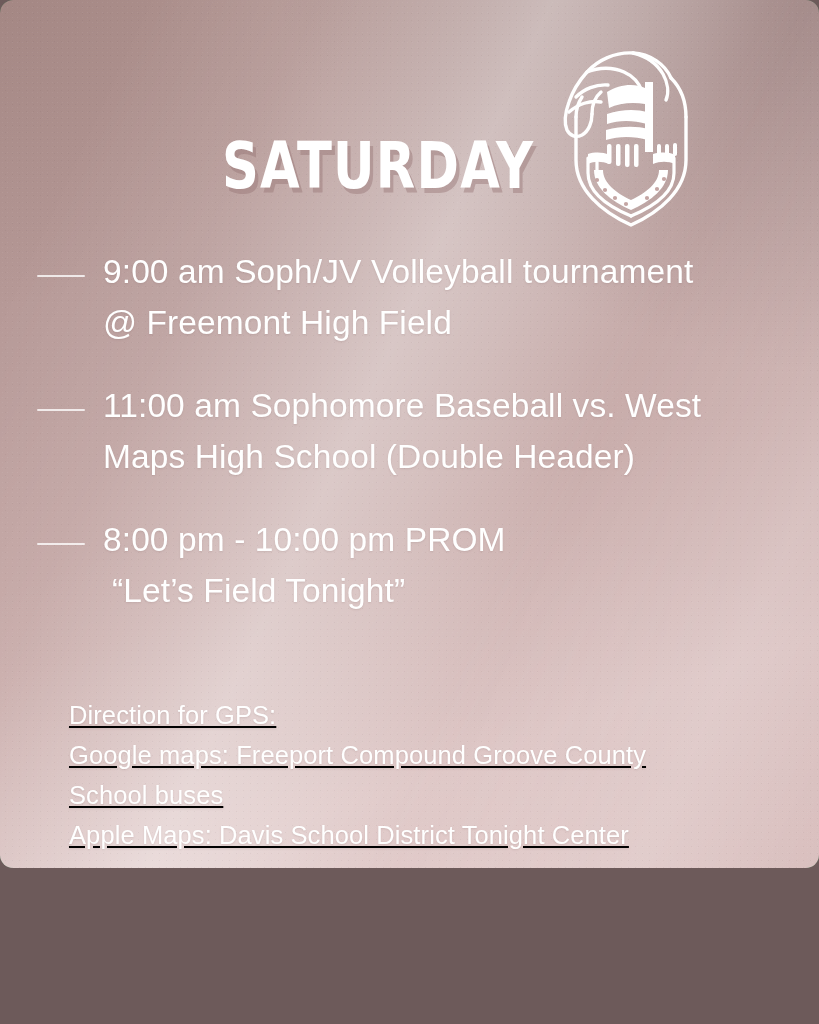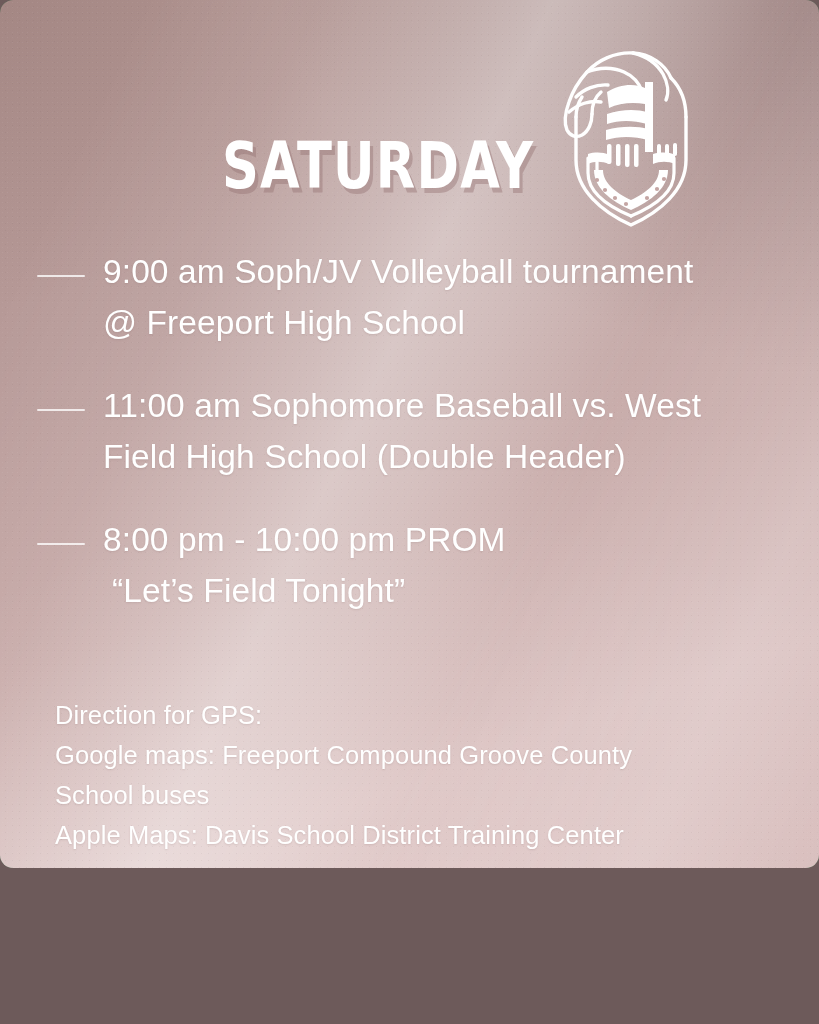--- a/index.html
+++ b/index.html
@@ -147,23 +147,24 @@
     font-weight: 300;
     letter-spacing: 0.1px;
     white-space: nowrap;
     text-shadow: 0 1px 2px rgba(120,92,92,0.18);
   }
   .line.indent { padding-left: 9px; }
 
   
   .gps {
     position: absolute;
-    left: 55px;
+    left: 69px;
     top: 695px;
     width: 740px;
+    text-decoration: underline;
   }
   .gps-line {
     color: #ffffff;
     font-size: 25.5px;
     line-height: 40px;
     font-weight: 300;
     letter-spacing: 0.1px;
     white-space: nowrap;
     text-shadow: 0 1px 2px rgba(120,92,92,0.18);
   }
@@ -246,43 +247,43 @@
         </svg>
       </div>
     </div>
 
     <div class="schedule">
 
       <div class="event">
         <div class="dash"></div>
         <div class="event-lines">
           <div class="line">9:00 am Soph/JV Volleyball tournament</div>
-          <div class="line">@ Freeport High School</div>
+          <div class="line">@ Freemont High Field</div>
         </div>
       </div>
 
       <div class="event">
         <div class="dash"></div>
         <div class="event-lines">
           <div class="line">11:00 am Sophomore Baseball vs. West</div>
-          <div class="line">Field High School (Double Header)</div>
+          <div class="line">Maps High School (Double Header)</div>
         </div>
       </div>
 
       <div class="event">
         <div class="dash"></div>
         <div class="event-lines">
           <div class="line">8:00 pm - 10:00 pm PROM</div>
           <div class="line indent">“Let’s Field Tonight”</div>
         </div>
       </div>
 
     </div>
 
     <div class="gps">
       <div class="gps-line">Direction for GPS:</div>
       <div class="gps-line">Google maps: Freeport Compound Groove County</div>
       <div class="gps-line">School buses</div>
-      <div class="gps-line">Apple Maps: Davis School District Training Center</div>
+      <div class="gps-line">Apple Maps: Davis School District Tonight Center</div>
     </div>
 
   </div>
 </div>
 
 </body></html>

